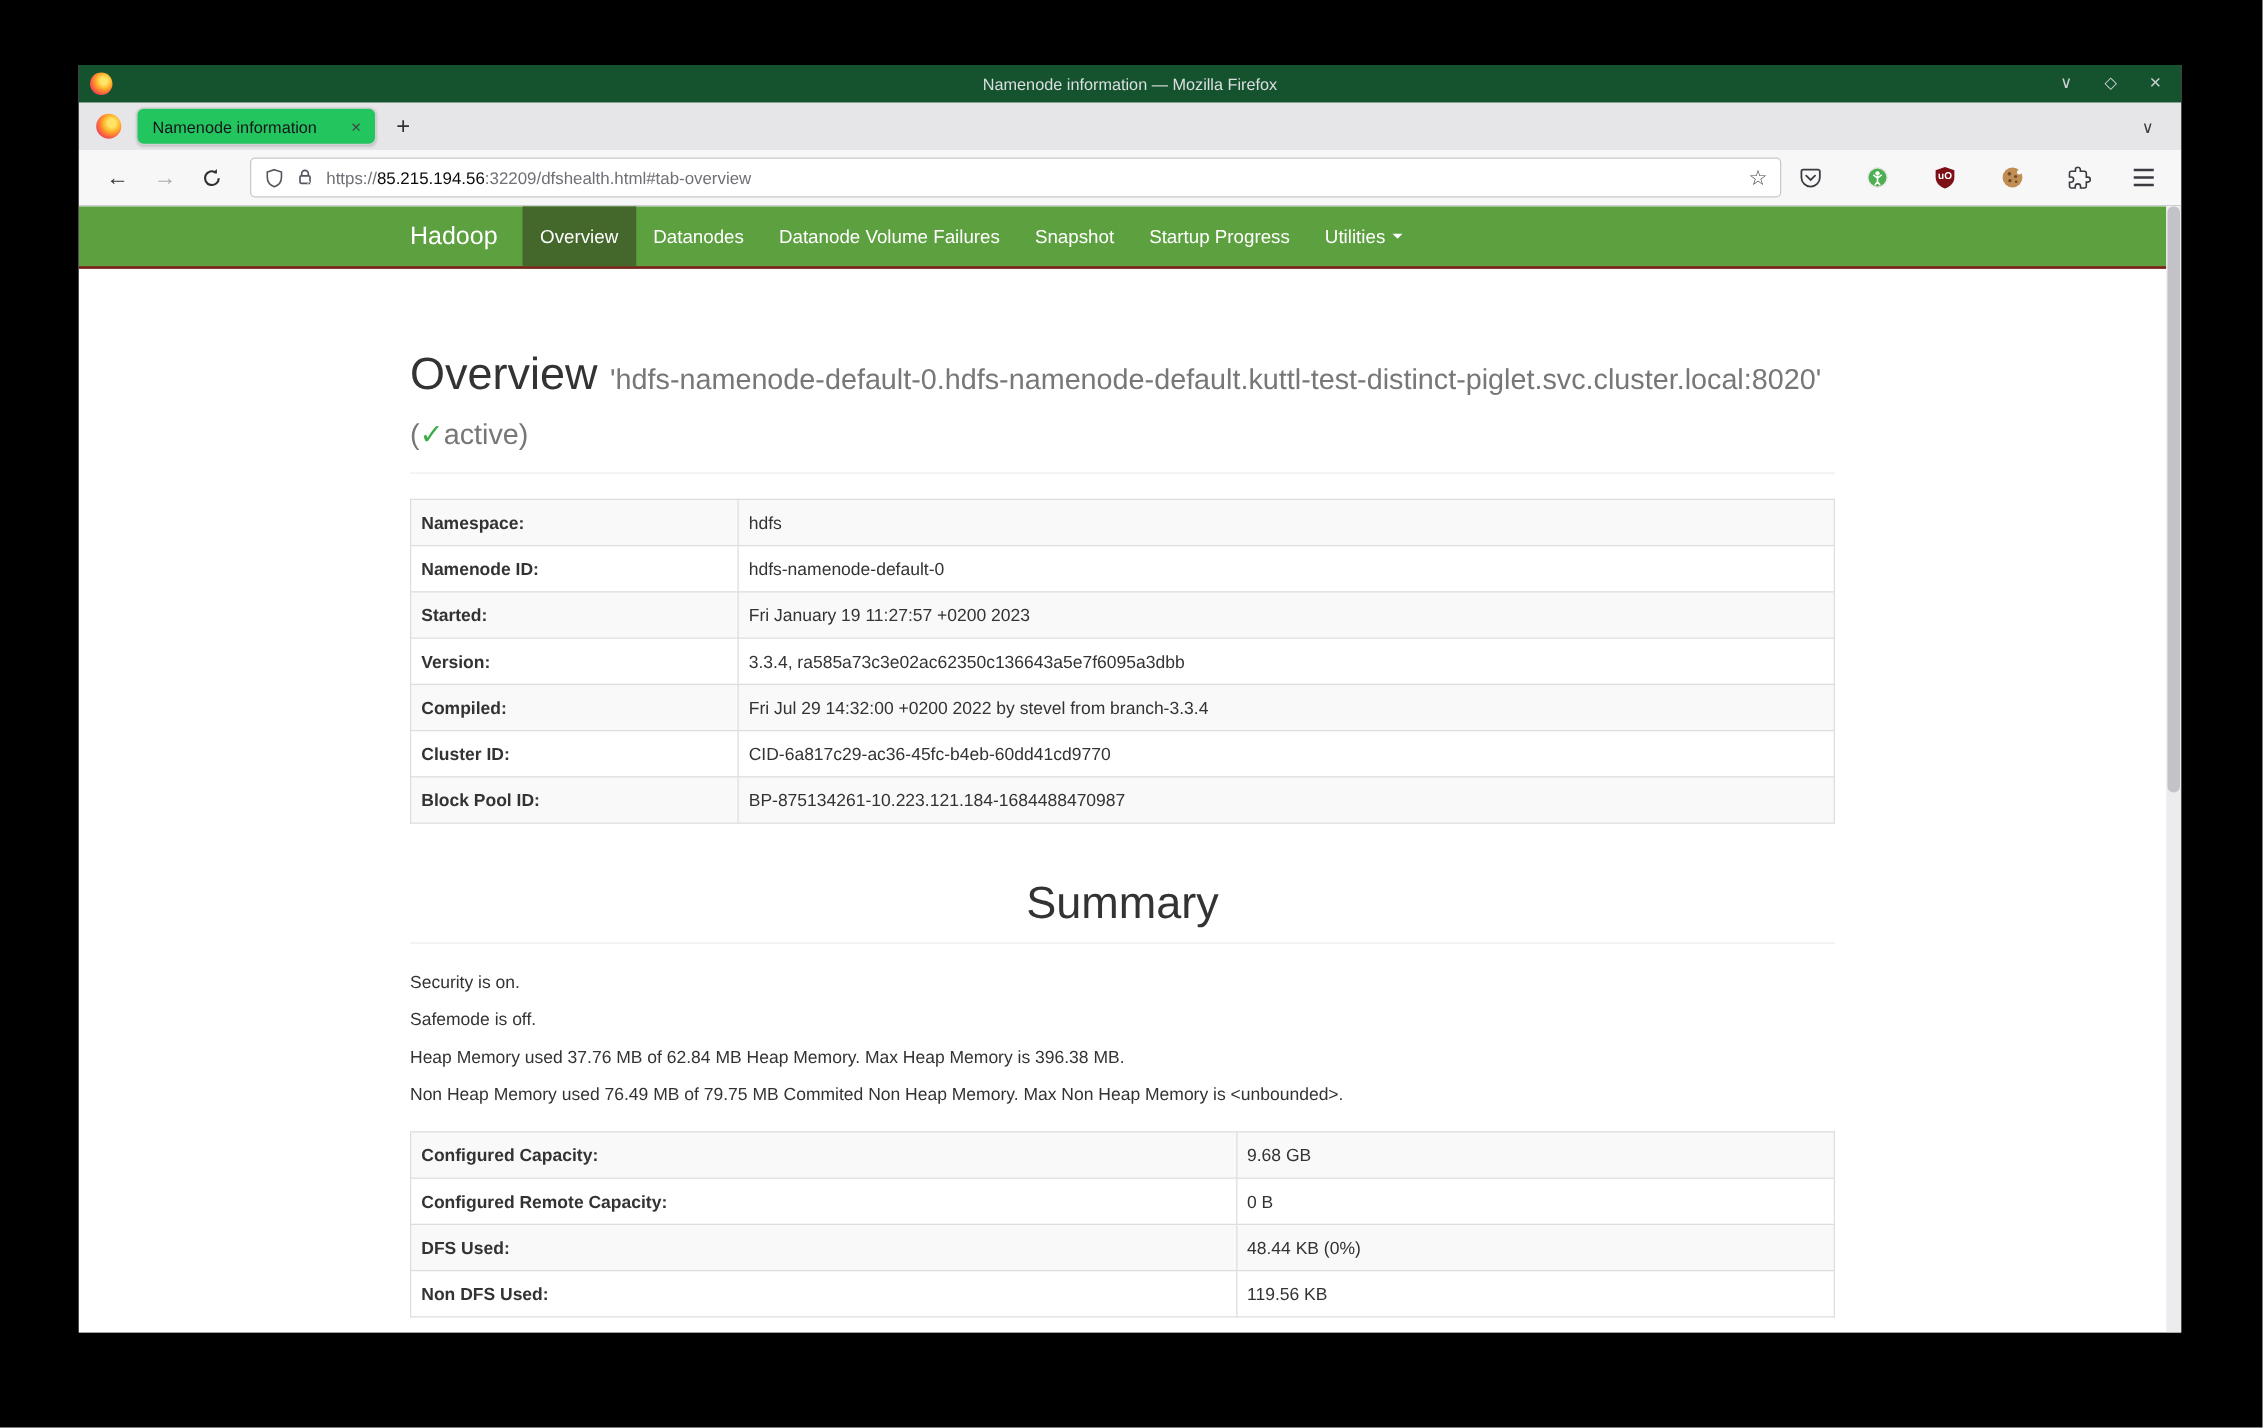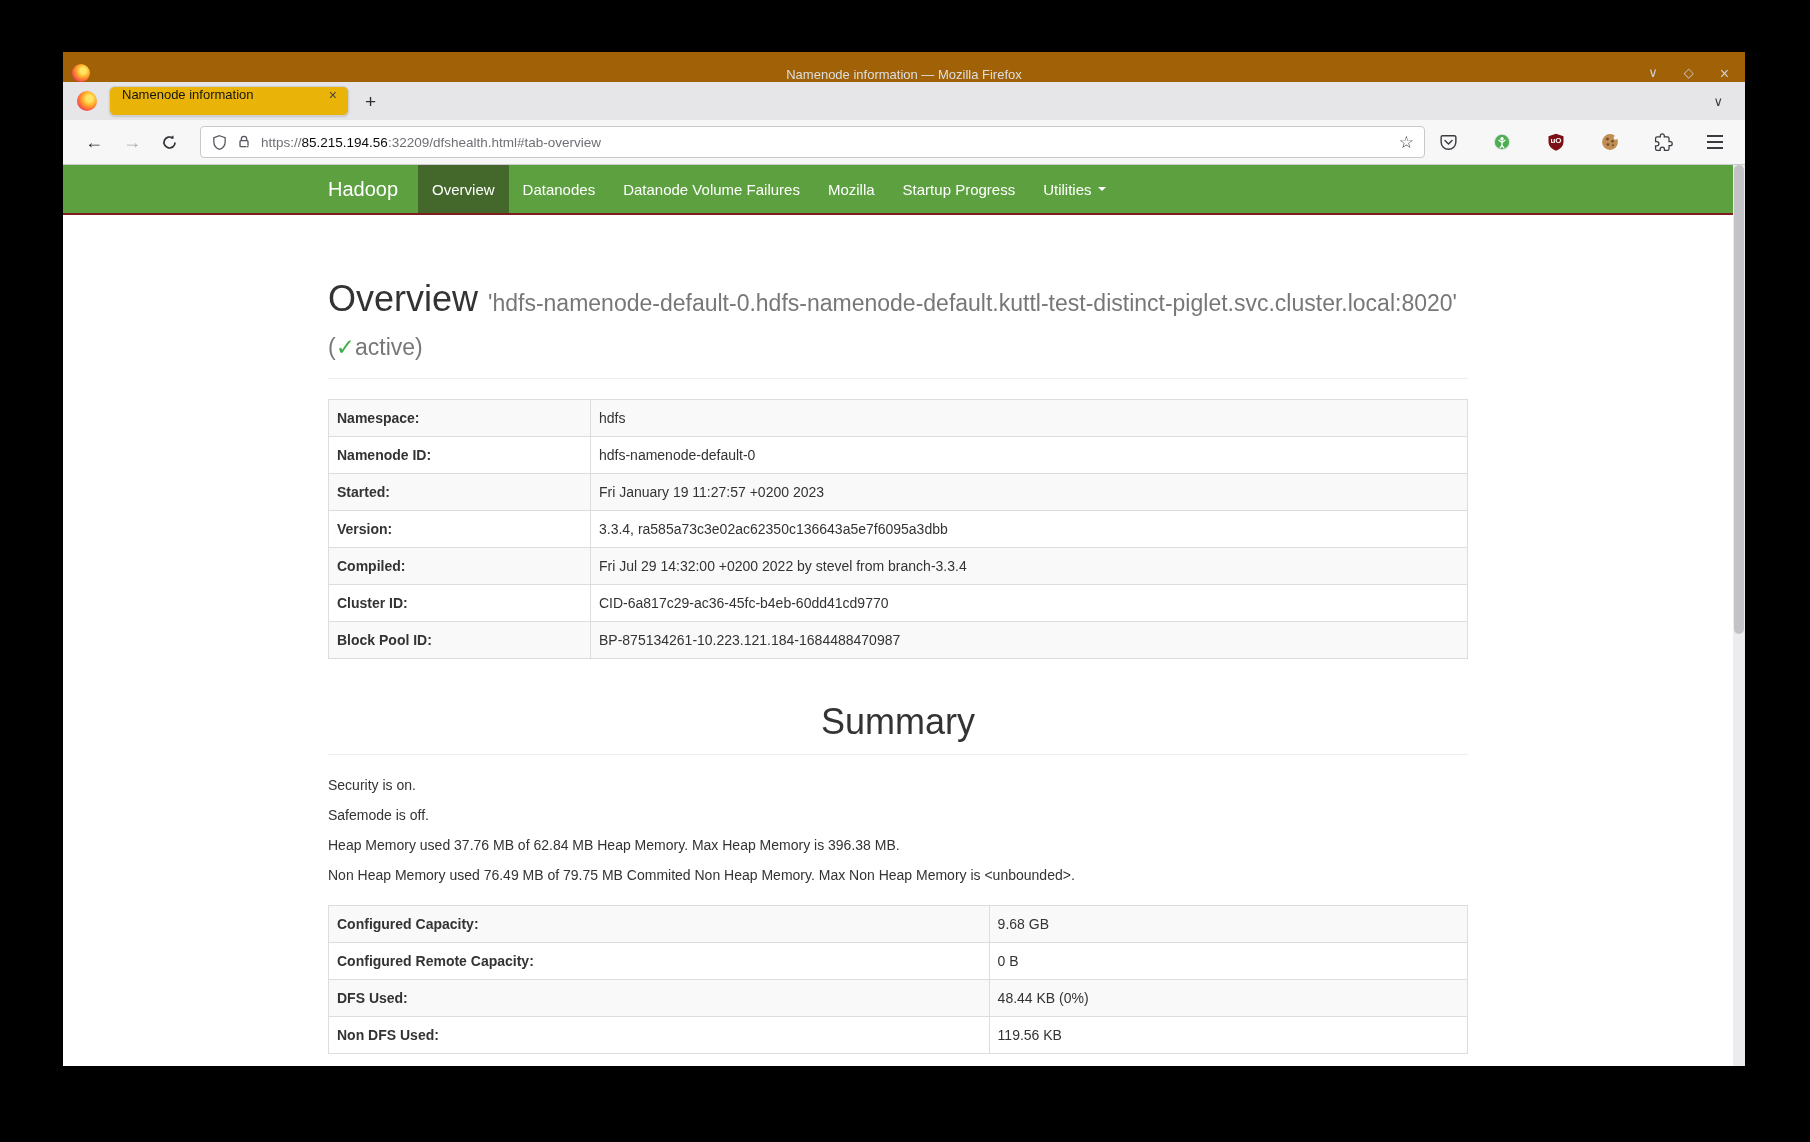--- a/index.html
+++ b/index.html
@@ -8,40 +8,40 @@
     width:1810px; height:1142px; background:#000; overflow:hidden;
     font-family:"Liberation Sans", sans-serif;
     -webkit-font-smoothing:antialiased;
   }
   .window {
     position:absolute; left:63px; top:52px; width:1682px; height:1014px;
     background:#fff; display:flex; flex-direction:column; overflow:hidden;
   }
   
   .titlebar {
-    flex:0 0 30px; background:#a16207; position:relative;
-    display:flex; align-items:flex-end; color:#d6d9dc; font-size:13px;
+    flex:0 0 30px; background:#14532d; position:relative;
+    display:flex; align-items:center; color:#d6d9dc; font-size:13px;
   }
   .ff-logo {
     width:18px; height:18px; border-radius:50%; margin-left:9px; z-index:2;
     background:radial-gradient(circle at 62% 38%, #ffe566 0 18%, #ffb329 38%, #ff7139 58%, #e83d5c 78%, #9e1f63 100%);
   }
   .titlebar-title { position:absolute; left:0; right:0; text-align:center; color:#dcdfe2; }
   .win-controls { margin-left:auto; z-index:2; display:flex; gap:26px; margin-right:16px; color:#ccd0d4; font-size:13px; }
   .win-controls span { cursor:default; line-height:1; }
   
   .tabbar {
     flex:0 0 38px; background:#e6e6e9; display:flex; align-items:center; padding:0 10px;
   }
   .ffview { width:20px; height:20px; border-radius:50%; margin:0 12px 0 4px;
     background:radial-gradient(circle at 62% 38%, #ffe566 0 18%, #ffb329 38%, #ff7139 58%, #e83d5c 78%, #9e1f63 100%);
   }
   .tab {
-    width:240px; height:30px; background:#eab308; border:1px solid #cfcfd4; border-radius:6px;
-    display:flex; align-items:flex-start; padding:0 8px 0 12px; font-size:13px; color:#15141a;
+    width:192px; height:30px; background:#22c55e; border:1px solid #cfcfd4; border-radius:6px;
+    display:flex; align-items:center; padding:0 8px 0 12px; font-size:13px; color:#15141a;
     box-shadow:0 1px 2px rgba(0,0,0,.14);
   }
   .tab-close { margin-left:auto; color:#44444b; font-size:14px; padding:0 3px; }
   .newtab-btn { font-size:19px; color:#2f2f34; margin-left:16px; line-height:1; }
   .tablist-btn { margin-left:auto; margin-right:12px; color:#3c3c43; font-size:13px; }
   
   .toolbar {
     flex:0 0 45px; background:#f7f7f8; border-bottom:1px solid #ccccd0;
     display:flex; align-items:center; padding:0 12px;
   }
@@ -189,21 +189,21 @@
 
               <span class="hnav-item">
                 <span>Datanodes</span>
               </span>
 
               <span class="hnav-item">
                 <span>Datanode Volume Failures</span>
               </span>
 
               <span class="hnav-item">
-                <span>Mozilla</span>
+                <span>Snapshot</span>
               </span>
 
               <span class="hnav-item">
                 <span>Startup Progress</span>
               </span>
 
               <span class="hnav-item">
                 <span>Utilities</span>
                 <span class="caret"></span>
               </span>

